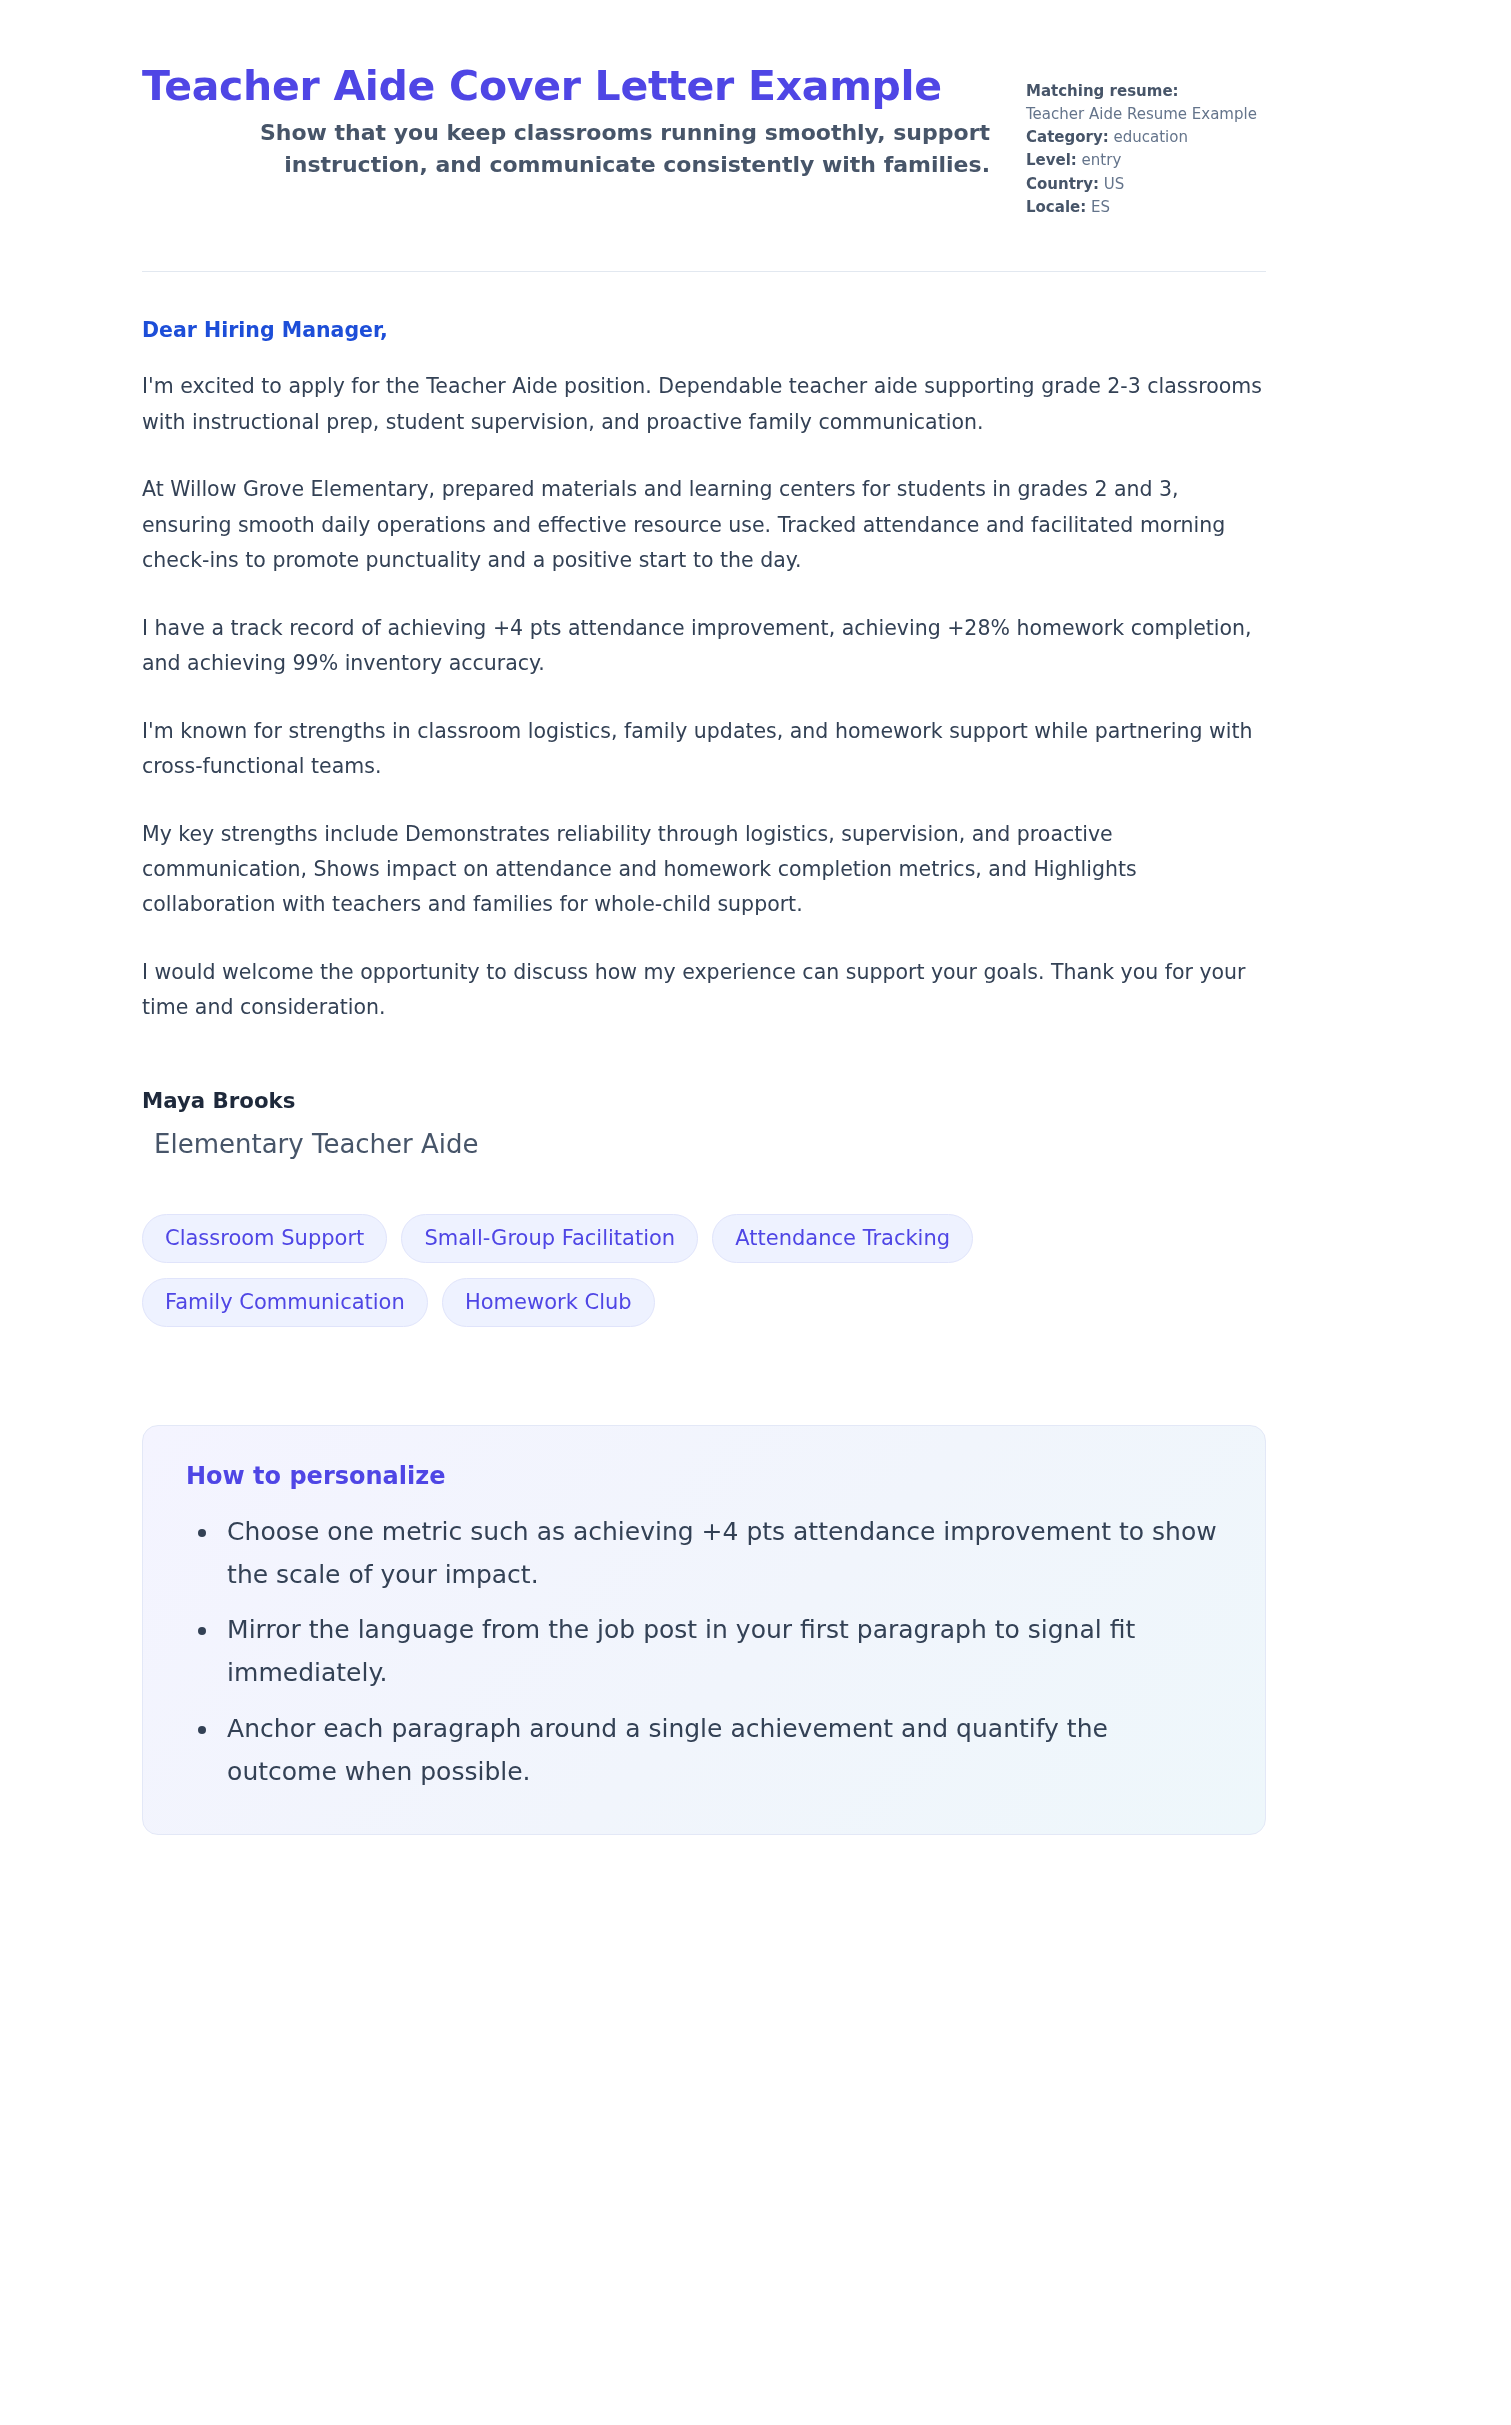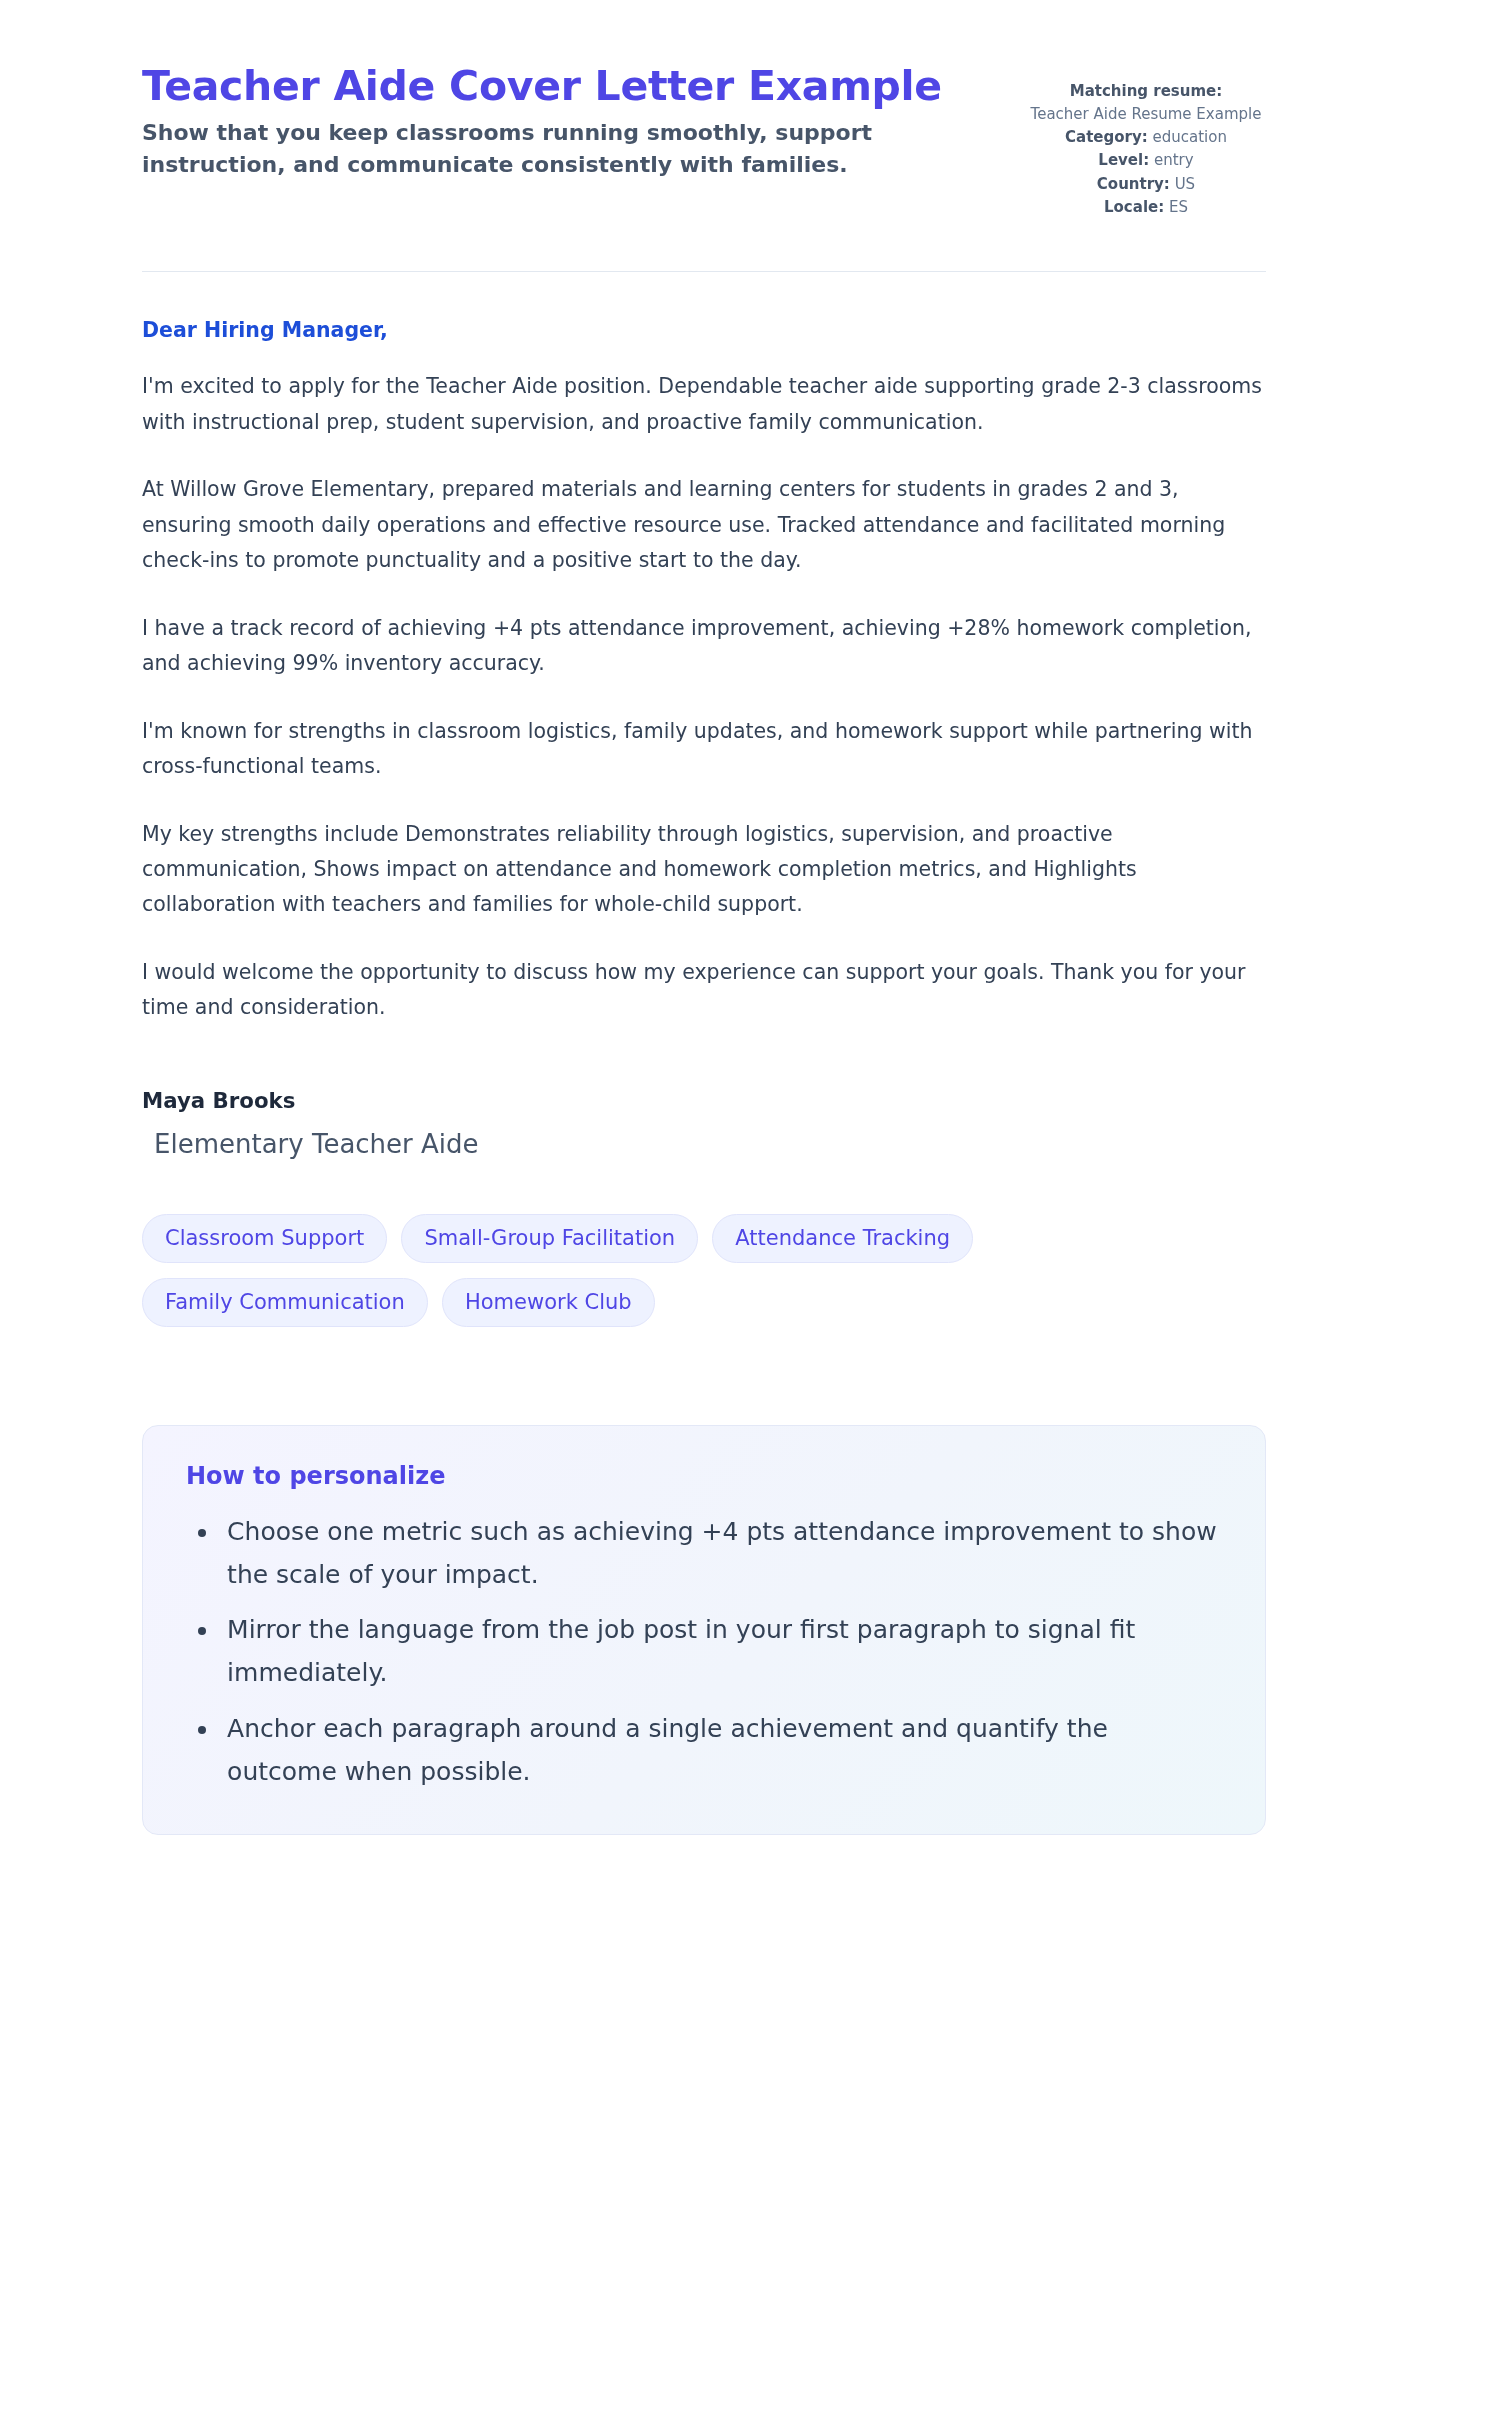--- a/index.html
+++ b/index.html
@@ -37,23 +37,24 @@
     margin: 0 0 7.1px 0;
     letter-spacing: -0.3px;
   }
   .doc-subtitle {
     font-size: 22px;
     line-height: 1.42;
     font-weight: 700;
     color: #475569;
     margin: 0;
     max-width: 934px;
+    text-align: right;
   }
   .meta {
-    text-align: center;
+    text-align: left;
     font-size: 15px;
     line-height: 1.5;
     color: #64748b;
     padding-top: 18px;
     min-width: 240px;
   }
   .meta .meta-row {
     margin-bottom: 0.9px;
   }
   .meta .meta-label {

